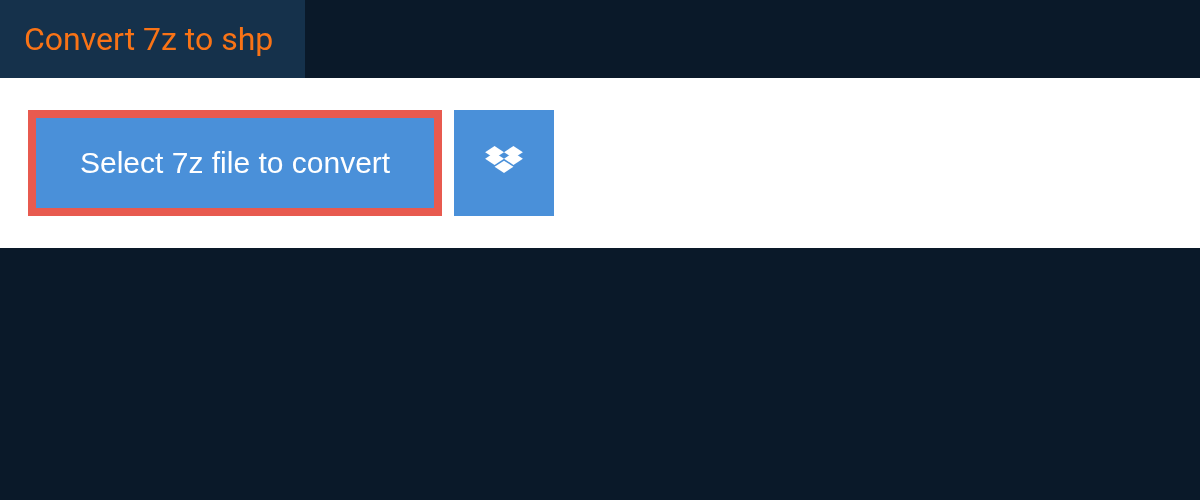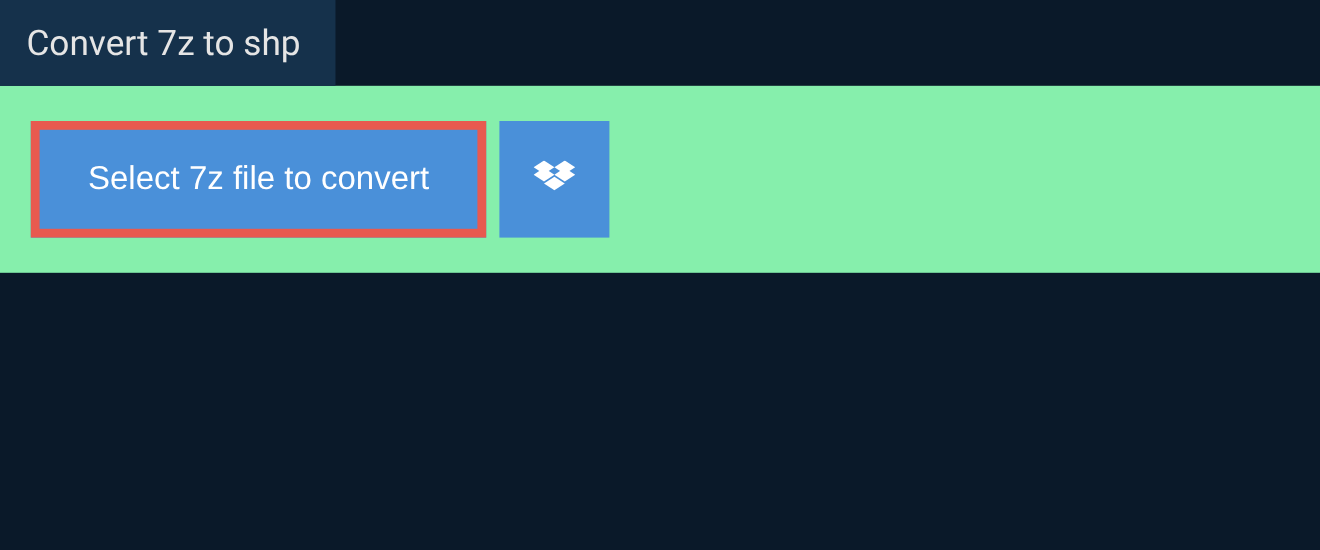--- a/index.html
+++ b/index.html
@@ -11,26 +11,26 @@
       width: 1200px;
       height: 500px;
       background: #0a1929;
       font-family: -apple-system, BlinkMacSystemFont, "Segoe UI", Roboto, Helvetica, Arial, sans-serif;
       overflow: hidden;
     }
     .tab-header {
       background: #15314b;
       display: inline-block;
       padding: 20px 32px 20px 24px;
-      color: #e5e5e5;
+      color: #f97316;
       font-size: 32px;
       font-weight: 400;
     }
     .main-panel {
-      background: #86efac;
+      background: #ffffff;
       padding: 32px 28px;
       margin-top: 0;
     }
     .button-row {
       display: flex;
       gap: 12px;
       align-items: stretch;
     }
     .select-file-button {
       background: #4a90d9;

